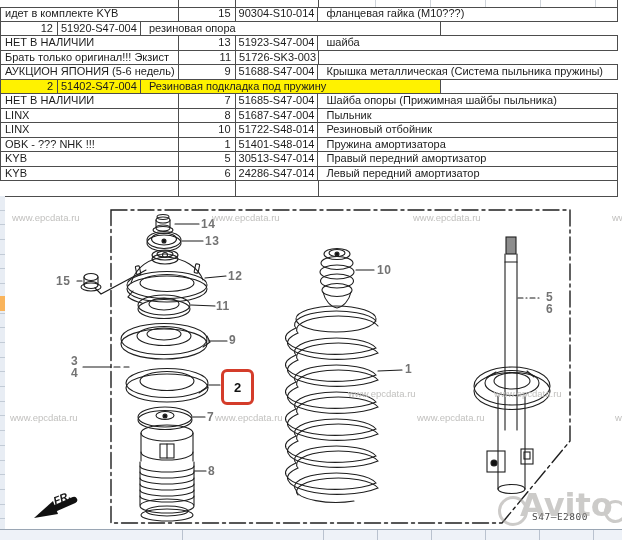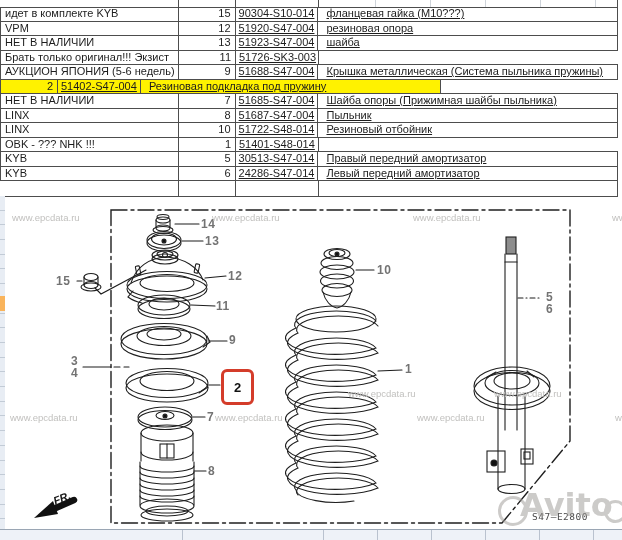--- a/index.html
+++ b/index.html
@@ -5,22 +5,22 @@
   html,body{margin:0;padding:0;background:#fff;}
   .sheet{position:relative;width:622px;height:540px;background:#ffffff;overflow:hidden;
          font-family:"Liberation Sans",sans-serif;}
   
   .tablewrap{position:absolute;left:0;top:0;width:618px;}
   .trow{display:flex;box-sizing:border-box;border-bottom:1px solid #4d4d4d;height:14.5px;}
   .trow .cell{box-sizing:border-box;border-right:1px solid #4d4d4d;height:100%;
               font-size:11px;line-height:13.5px;color:#1d1d1d;white-space:nowrap;overflow:hidden;}
   .c-note{width:178px;padding-left:4px;}
   .c-num{width:57px;text-align:right;padding-right:4px;}
-  .c-part{width:83px;padding-left:3px;text-decoration:underline;}
-  .c-desc{width:300px;padding-left:8px;text-decoration:underline;}
+  .c-part{width:83px;padding-left:3px;}
+  .c-desc{width:300px;padding-left:8px;}
   .tbody{border-left:1px solid #4d4d4d;}
   .hl .c-num,.hl .c-part,.hl .c-desc{background:#fff200;}
   .partialrow{position:absolute;left:0;top:0;width:618px;height:7px;border-bottom:1px solid #4d4d4d;}
   .vtick{position:absolute;top:0;width:1px;}
   .dark{background:#4d4d4d;}
   .faint{background:#cfd4da;}
   .emptyrow{position:absolute;left:0;top:181px;width:618px;height:14.5px;border-bottom:1px solid #4d4d4d;}
   
   .left-strip{position:absolute;left:0;top:196px;width:5px;height:333px;background:#e8edf4;
     background-image:repeating-linear-gradient(180deg,transparent 0,transparent 13.7px,#c2cbd6 13.7px,#c2cbd6 14.7px);}
@@ -62,21 +62,20 @@
 
   <div class="tablewrap" style="top:7px;">
     <div class="tbody" id="table-body">
         <div class="trow">
       <div class="cell c-note">идет в комплекте KYB</div>
       <div class="cell c-num">15</div>
       <div class="cell c-part">90304-S10-014</div>
       <div class="cell c-desc">фланцевая гайка (M10???)</div>
     </div>
         <div class="trow">
-      <div class="cell c-note">VPM</div>
       <div class="cell c-num">12</div>
       <div class="cell c-part">51920-S47-004</div>
       <div class="cell c-desc">резиновая опора</div>
     </div>
         <div class="trow">
       <div class="cell c-note">НЕТ В НАЛИЧИИ</div>
       <div class="cell c-num">13</div>
       <div class="cell c-part">51923-S47-004</div>
       <div class="cell c-desc">шайба</div>
     </div>
@@ -111,20 +110,21 @@
         <div class="trow">
       <div class="cell c-note">LINX</div>
       <div class="cell c-num">10</div>
       <div class="cell c-part">51722-S48-014</div>
       <div class="cell c-desc">Резиновый отбойник</div>
     </div>
         <div class="trow">
       <div class="cell c-note">OBK - ??? NHK !!!</div>
       <div class="cell c-num">1</div>
       <div class="cell c-part">51401-S48-014</div>
+      <div class="cell c-desc">Пружина амортизатора</div>
     </div>
         <div class="trow">
       <div class="cell c-note">KYB</div>
       <div class="cell c-num">5</div>
       <div class="cell c-part">30513-S47-014</div>
       <div class="cell c-desc">Правый передний амортизатор</div>
     </div>
         <div class="trow">
       <div class="cell c-note">KYB</div>
       <div class="cell c-num">6</div>

